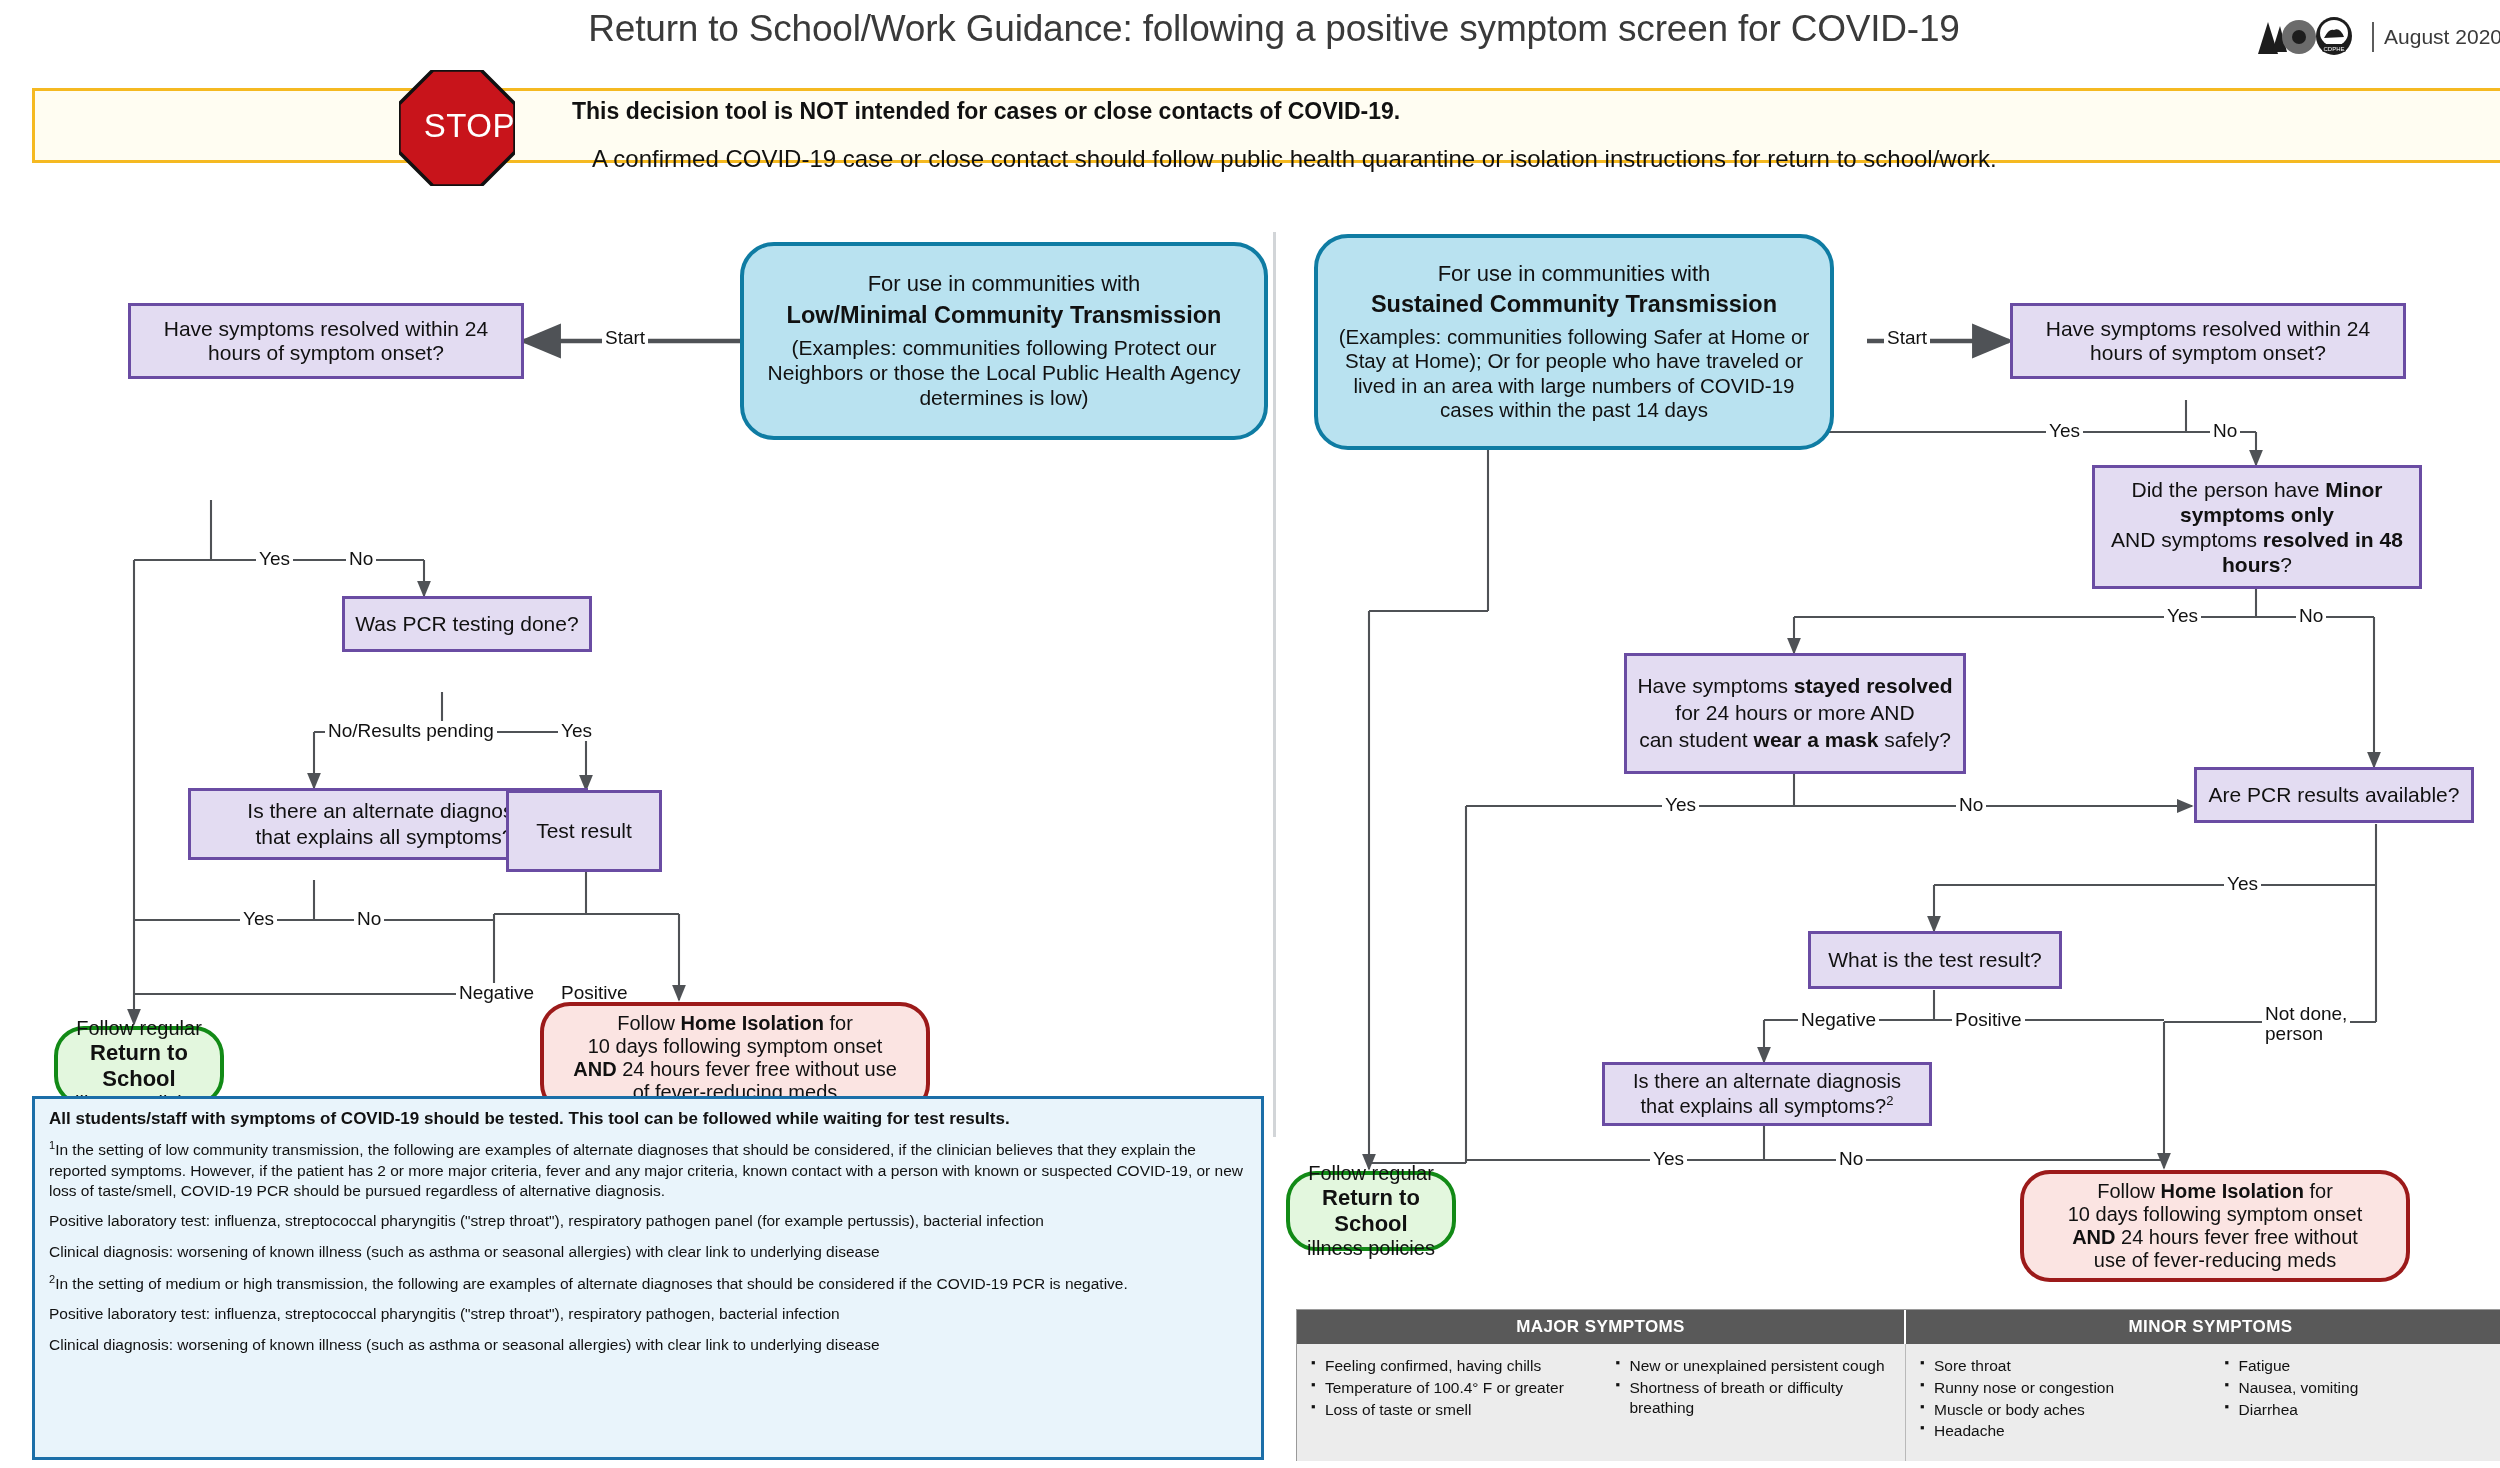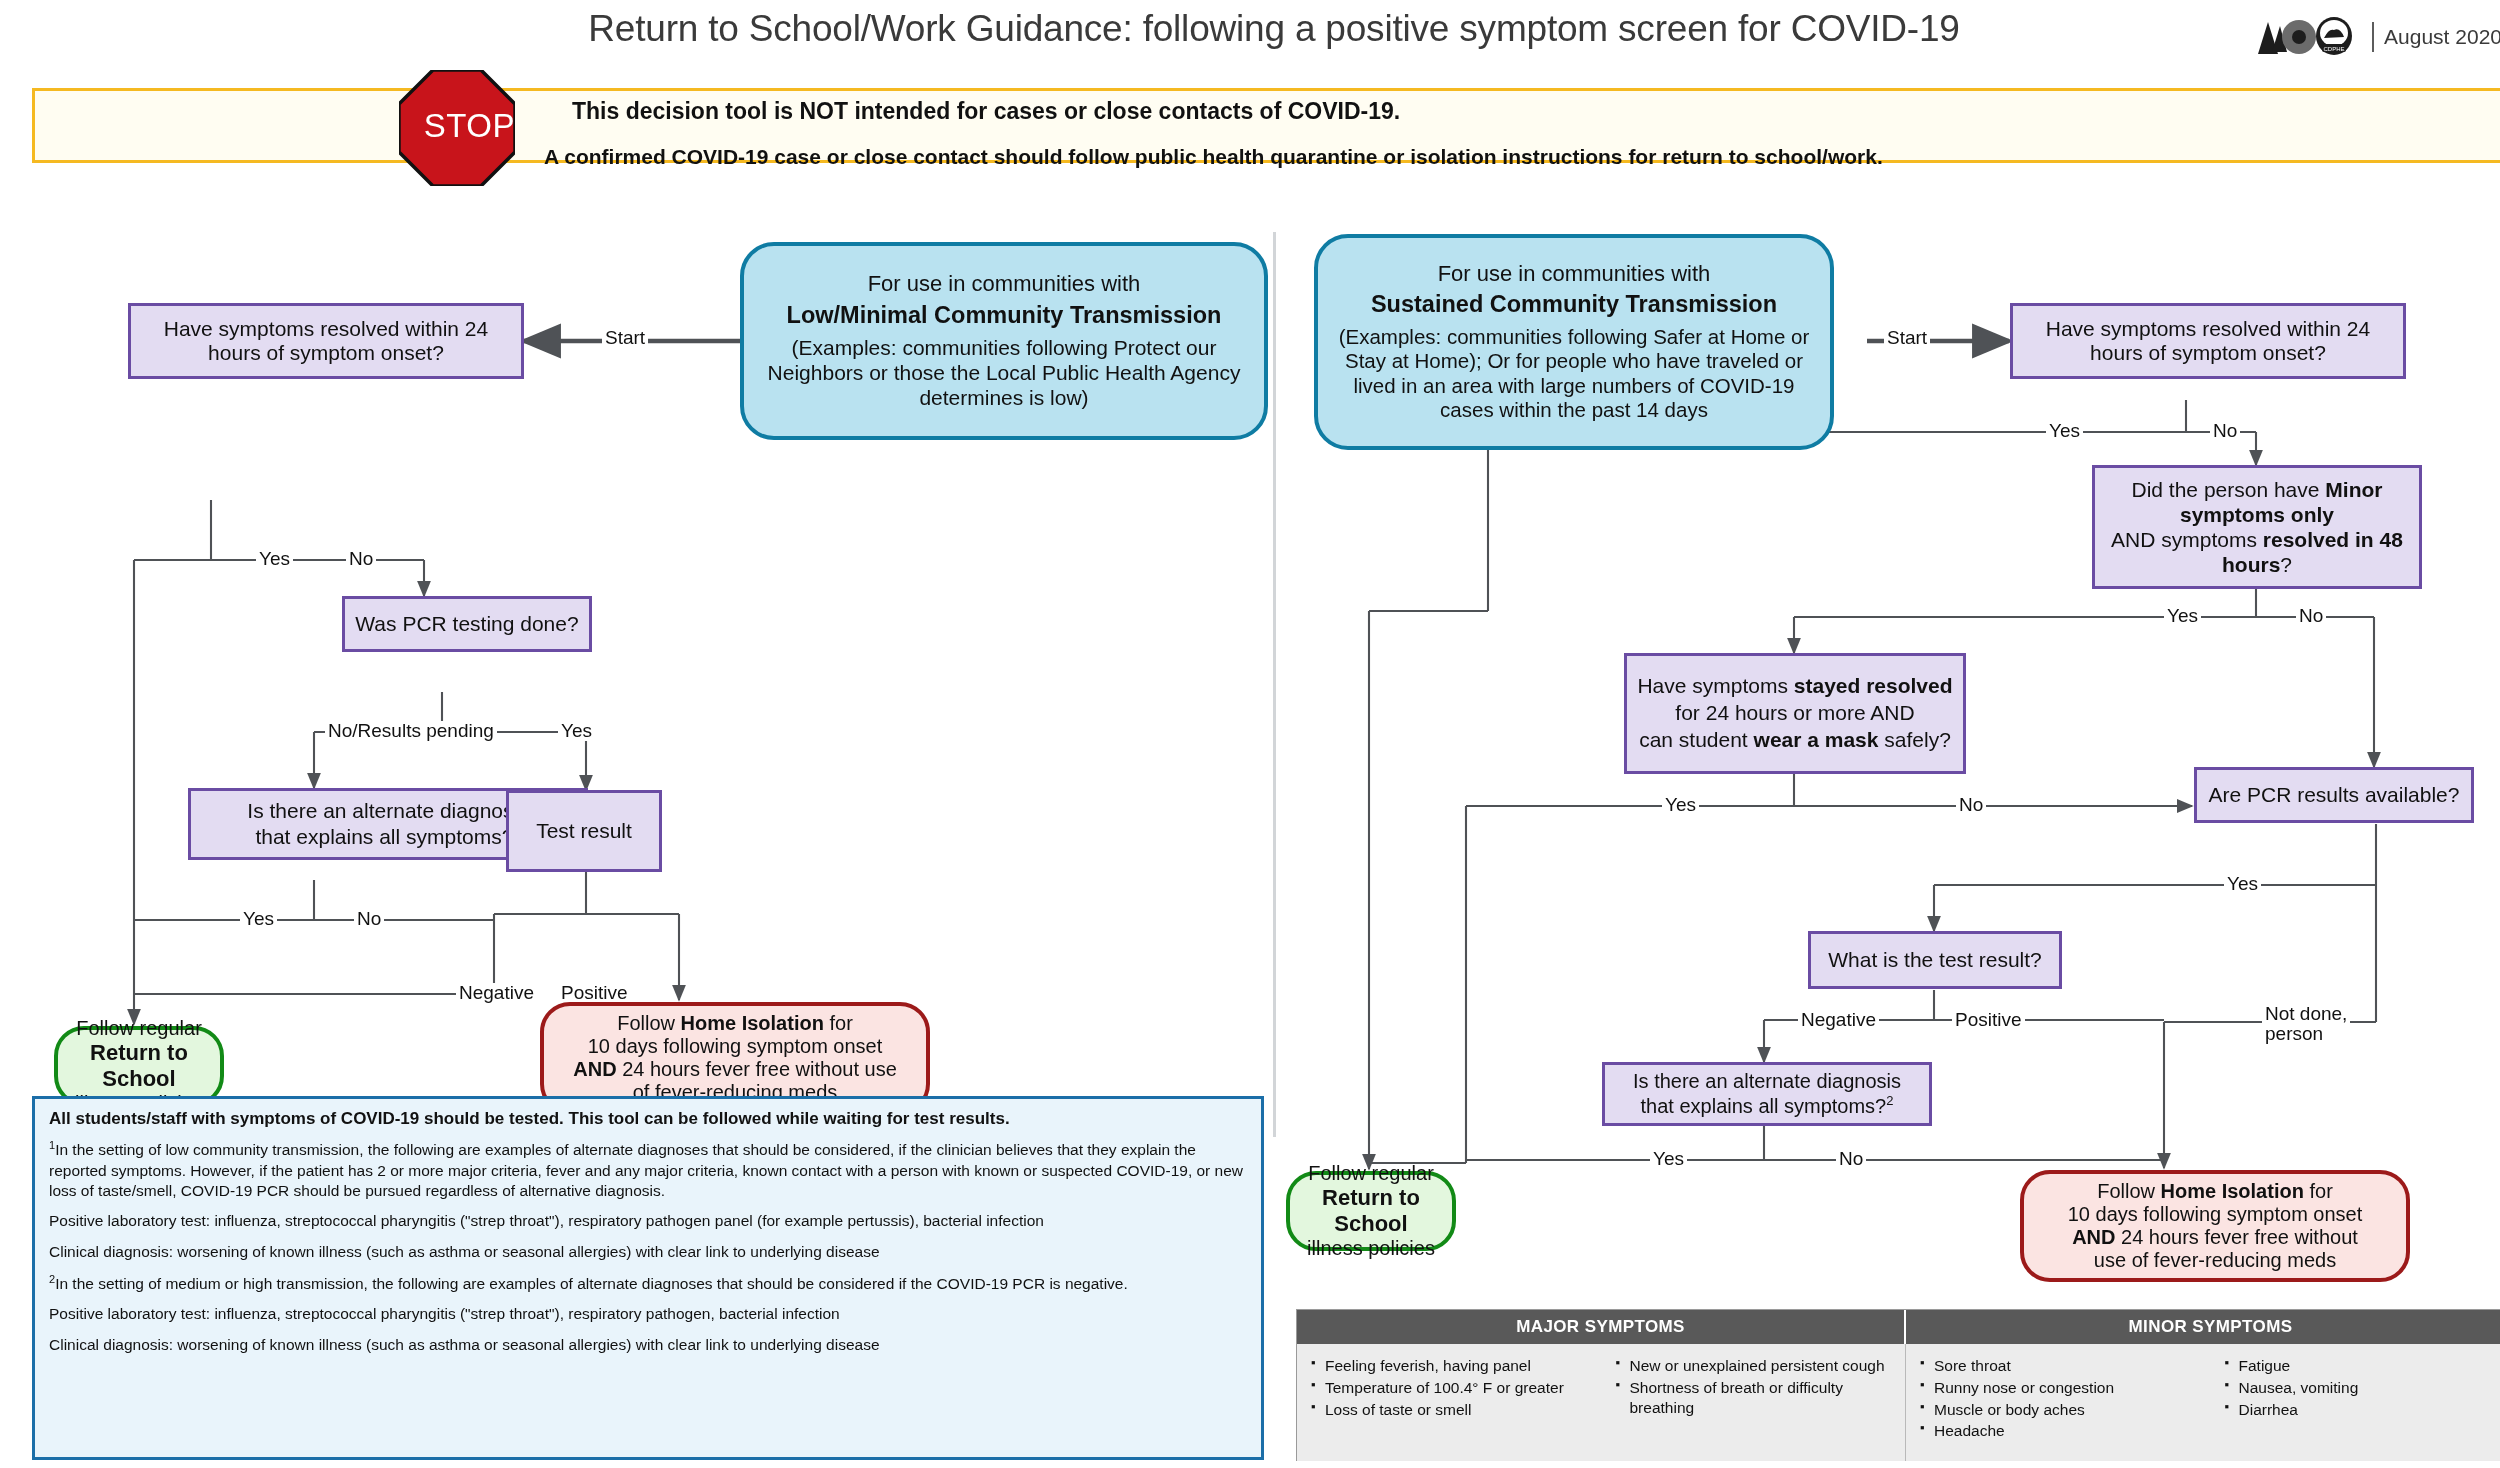--- a/index.html
+++ b/index.html
@@ -20,21 +20,21 @@
   .stop-banner{
     position:absolute;left:8px;top:88px;width:2478px;height:75px;
     background:#fffdf2;border:3px solid #f5b921;box-sizing:border-box;
   }
   .stop-sign{position:absolute;left:375px;top:70px;width:116px;height:116px;}
   .stop-word{
     position:absolute;left:375px;top:107px;width:116px;text-align:right;
     font-size:33px;color:#fff;font-family:"Liberation Sans",sans-serif;font-weight:400;letter-spacing:.5px;
   }
   .banner-l1{position:absolute;left:548px;top:98px;font-size:23px;font-weight:700;color:#111;}
-  .banner-l2{position:absolute;left:520px;top:145px;font-size:21px;font-weight:700;color:#111;}
+  .banner-l2{position:absolute;left:568px;top:145px;font-size:24px;font-weight:400;color:#111;}
 
   
   .divider{position:absolute;left:1249px;top:232px;width:3px;height:905px;background:#d2d5d8;}
 
   
   .flow{position:absolute;left:0;top:0;}
 
   
   .node{position:absolute;box-sizing:border-box;display:flex;align-items:center;justify-content:flex-start;text-align:center;}
   .node .txt{width:100%;padding:0 8px;line-height:1.16;}
@@ -337,21 +337,21 @@
   </div>
 
   <div class="symtable">
     <div class="sym-head">
       <div class="h1">MAJOR SYMPTOMS</div>
       <div class="h2">MINOR SYMPTOMS</div>
     </div>
     <div class="sym-body">
       <div class="sym-col">
           <ul>
-            <li>Feeling feverish, having panel</li>
+            <li>Feeling confirmed, having chills</li>
             <li>Temperature of 100.4° F or greater</li>
             <li>Loss of taste or smell</li>
           </ul>
         </div>
       <div class="sym-col sep">
           <ul>
             <li>New or unexplained persistent cough</li>
             <li>Shortness of breath or difficulty breathing</li>
           </ul>
         </div>

